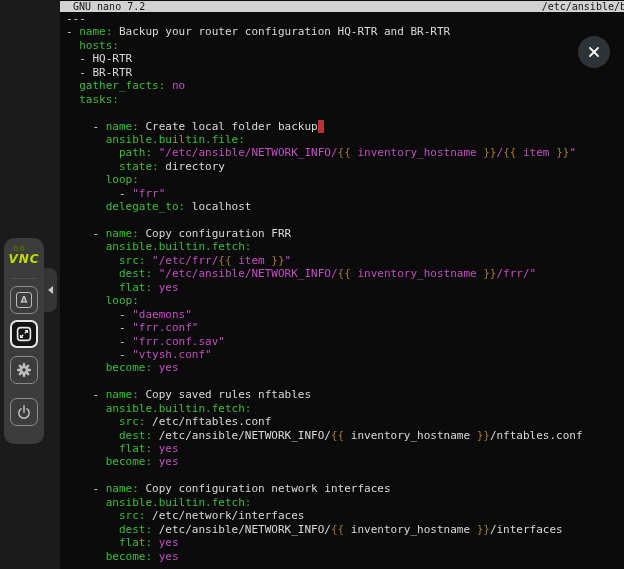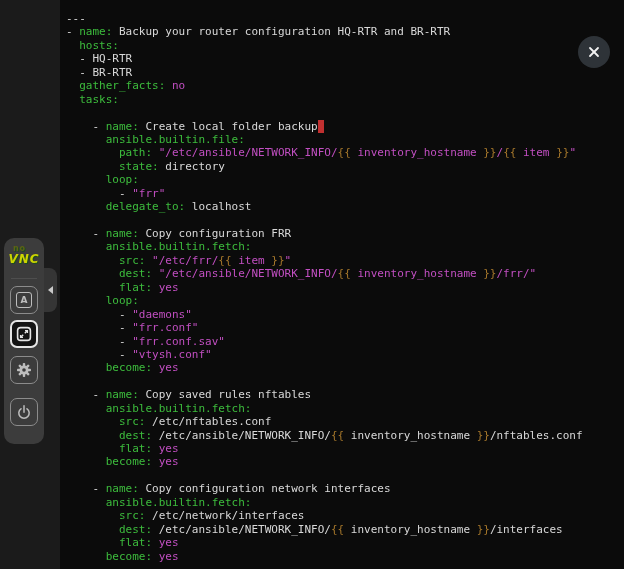--- a/index.html
+++ b/index.html
@@ -122,20 +122,24 @@
       </svg>
     </span>
   </div>
 </div>
 
 <div class="handle">
   <span class="tri-left"></span>
 </div>
 
 <div class="terminal">
+  <div class="titlebar">
+    <span class="app">GNU nano 7.2</span>
+    <span class="file">/etc/ansible/b</span>
+  </div>
   <div class="editor"><div class="ln"><span class="sw">---</span></div><div class="ln"><span class="sw">- </span><span class="sg">name:</span><span class="sw"> Backup your router configuration HQ-RTR and BR-RTR</span></div><div class="ln"><span class="sw">  </span><span class="sg">hosts:</span></div><div class="ln"><span class="sw">  - HQ-RTR</span></div><div class="ln"><span class="sw">  - BR-RTR</span></div><div class="ln"><span class="sw">  </span><span class="sg">gather_facts:</span><span class="sw"> </span><span class="sm">no</span></div><div class="ln"><span class="sw">  </span><span class="sg">tasks:</span></div><div class="ln"></div><div class="ln"><span class="sw">    - </span><span class="sg">name:</span><span class="sw"> Create local folder backup</span><span class="scur"> </span></div><div class="ln"><span class="sw">      </span><span class="sg">ansible.builtin.file:</span></div><div class="ln"><span class="sw">        </span><span class="sg">path:</span><span class="sw"> </span><span class="sm">"/etc/ansible/NETWORK_INFO/</span><span class="sy">{{</span><span class="sm"> inventory_hostname </span><span class="sy">}}</span><span class="sm">/</span><span class="sy">{{</span><span class="sm"> item </span><span class="sy">}}</span><span class="sm">"</span></div><div class="ln"><span class="sw">        </span><span class="sg">state:</span><span class="sw"> directory</span></div><div class="ln"><span class="sw">      </span><span class="sg">loop:</span></div><div class="ln"><span class="sw">        - </span><span class="sm">"frr"</span></div><div class="ln"><span class="sw">      </span><span class="sg">delegate_to:</span><span class="sw"> localhost</span></div><div class="ln"></div><div class="ln"><span class="sw">    - </span><span class="sg">name:</span><span class="sw"> Copy configuration FRR</span></div><div class="ln"><span class="sw">      </span><span class="sg">ansible.builtin.fetch:</span></div><div class="ln"><span class="sw">        </span><span class="sg">src:</span><span class="sw"> </span><span class="sm">"/etc/frr/</span><span class="sy">{{</span><span class="sm"> item </span><span class="sy">}}</span><span class="sm">"</span></div><div class="ln"><span class="sw">        </span><span class="sg">dest:</span><span class="sw"> </span><span class="sm">"/etc/ansible/NETWORK_INFO/</span><span class="sy">{{</span><span class="sm"> inventory_hostname </span><span class="sy">}}</span><span class="sm">/frr/"</span></div><div class="ln"><span class="sw">        </span><span class="sg">flat:</span><span class="sw"> </span><span class="sm">yes</span></div><div class="ln"><span class="sw">      </span><span class="sg">loop:</span></div><div class="ln"><span class="sw">        - </span><span class="sm">"daemons"</span></div><div class="ln"><span class="sw">        - </span><span class="sm">"frr.conf"</span></div><div class="ln"><span class="sw">        - </span><span class="sm">"frr.conf.sav"</span></div><div class="ln"><span class="sw">        - </span><span class="sm">"vtysh.conf"</span></div><div class="ln"><span class="sw">      </span><span class="sg">become:</span><span class="sw"> </span><span class="sm">yes</span></div><div class="ln"></div><div class="ln"><span class="sw">    - </span><span class="sg">name:</span><span class="sw"> Copy saved rules nftables</span></div><div class="ln"><span class="sw">      </span><span class="sg">ansible.builtin.fetch:</span></div><div class="ln"><span class="sw">        </span><span class="sg">src:</span><span class="sw"> /etc/nftables.conf</span></div><div class="ln"><span class="sw">        </span><span class="sg">dest:</span><span class="sw"> /etc/ansible/NETWORK_INFO/</span><span class="sy">{{</span><span class="sw"> inventory_hostname </span><span class="sy">}}</span><span class="sw">/nftables.conf</span></div><div class="ln"><span class="sw">        </span><span class="sg">flat:</span><span class="sw"> </span><span class="sm">yes</span></div><div class="ln"><span class="sw">      </span><span class="sg">become:</span><span class="sw"> </span><span class="sm">yes</span></div><div class="ln"></div><div class="ln"><span class="sw">    - </span><span class="sg">name:</span><span class="sw"> Copy configuration network interfaces</span></div><div class="ln"><span class="sw">      </span><span class="sg">ansible.builtin.fetch:</span></div><div class="ln"><span class="sw">        </span><span class="sg">src:</span><span class="sw"> /etc/network/interfaces</span></div><div class="ln"><span class="sw">        </span><span class="sg">dest:</span><span class="sw"> /etc/ansible/NETWORK_INFO/</span><span class="sy">{{</span><span class="sw"> inventory_hostname </span><span class="sy">}}</span><span class="sw">/interfaces</span></div><div class="ln"><span class="sw">        </span><span class="sg">flat:</span><span class="sw"> </span><span class="sm">yes</span></div><div class="ln"><span class="sw">      </span><span class="sg">become:</span><span class="sw"> </span><span class="sm">yes</span></div></div>
 </div>
 
 <div class="close-btn">
   <span style="display:flex;">
     <svg width="12" height="12" viewBox="0 0 12 12">
       <line x1="2" y1="2" x2="10" y2="10" stroke="#f2f2f2" stroke-width="1.8" stroke-linecap="round"></line>
       <line x1="10" y1="2" x2="2" y2="10" stroke="#f2f2f2" stroke-width="1.8" stroke-linecap="round"></line>
     </svg>
   </span>

